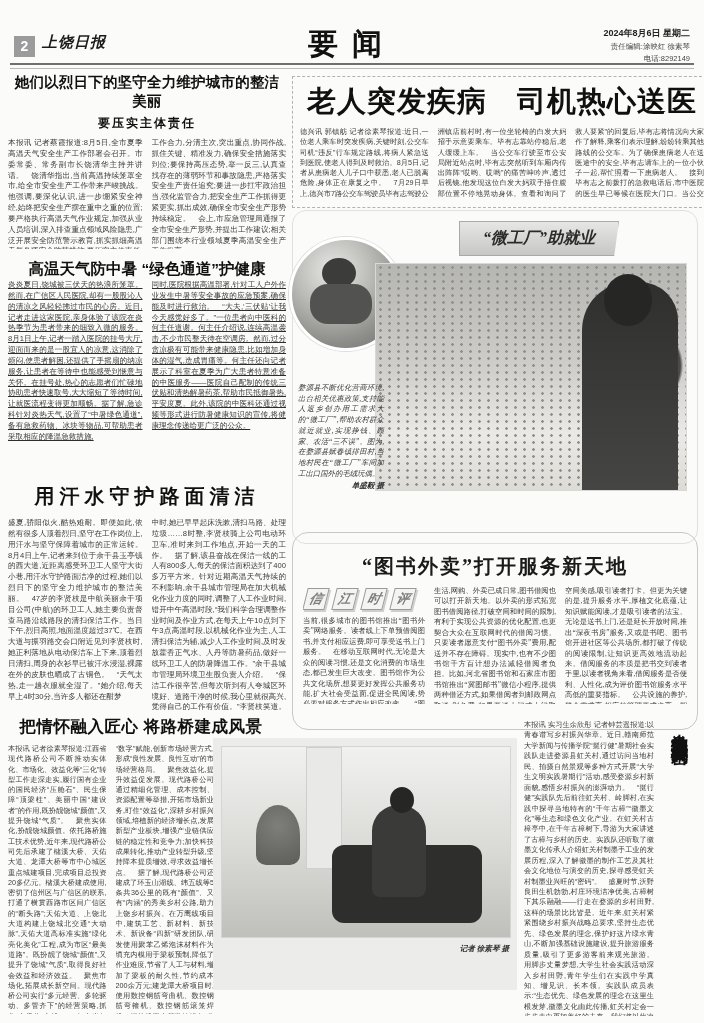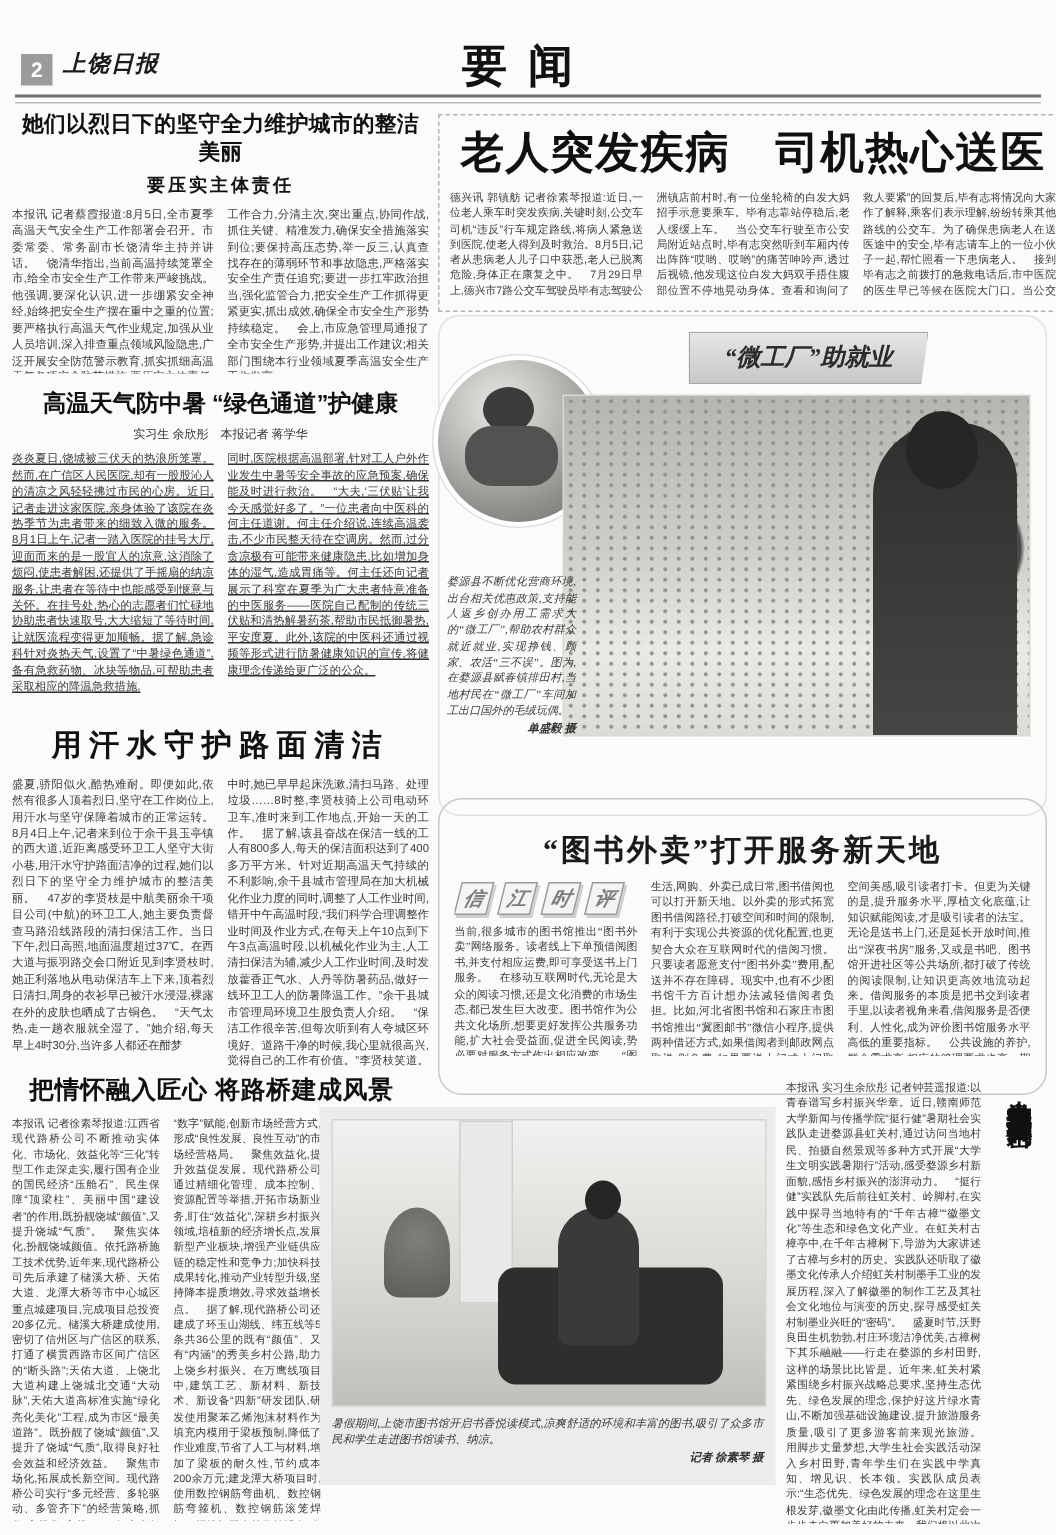--- a/index.html
+++ b/index.html
@@ -88,38 +88,42 @@
       color:#111;text-align:justify;letter-spacing:1px;}
 </style>
 </head>
 <body>
 
 <div class="page">
 
   <div class="page-badge">2</div>
   <div class="paper-logo">上饶日报</div>
   <div class="section-title">要闻</div>
+  <div class="masthead-info">
+    <div class="date">2024年8月6日 星期二</div>
+    <div>责任编辑:涂映红 徐素琴</div>
+    <div>电话:8292149</div>
+  </div>
   <div class="header-rule"></div>
 
   <div class="abs" style="left:8px;top:73px;width:278px;height:176px;">
     <div class="h-hei" style="font-size:14.5px;letter-spacing:0.2px;">她们以烈日下的坚守全力维护城市的整洁美丽</div>
     <div class="h-song" style="font-size:12px;letter-spacing:2px;margin:4px 0 6px;">要压实主体责任</div>
     <div class="cols" style="height:118px;">
       <div class="bcol">
           <p>本报讯 记者蔡霞报道:8月5日,全市夏季高温天气安全生产工作部署会召开。市委常委、常务副市长饶清华主持并讲话。　饶清华指出,当前高温持续笼罩全市,给全市安全生产工作带来严峻挑战。他强调,要深化认识,进一步绷紧安全神经,始终把安全生产摆在重中之重的位置;要严格执行高温天气作业规定,加强从业人员培训,深入排查重点领域风险隐患,广泛开展安全防范警示教育,抓实抓细高温天气各项安全防范措施;要压实主体责任,形成职责明确的</p>
         </div>
       <div class="bcol">
           <p>工作合力,分清主次,突出重点,协同作战,抓住关键、精准发力,确保安全措施落实到位;要保持高压态势,举一反三,认真查找存在的薄弱环节和事故隐患,严格落实安全生产责任追究;要进一步扛牢政治担当,强化监管合力,把安全生产工作抓得更紧更实,抓出成效,确保全市安全生产形势持续稳定。　会上,市应急管理局通报了全市安全生产形势,并提出工作建议;相关部门围绕本行业领域夏季高温安全生产工作发言。</p>
         </div>
     </div>
   </div>
 
   <div class="abs" style="left:8px;top:259px;width:278px;height:222px;">
     <div class="h-hei" style="font-size:15.5px;">高温天气防中暑 “绿色通道”护健康</div>
-    <div class="byline">实习生 余欣彤　本报记者 蒋学华</div>
     <div class="cols" style="height:168px;text-decoration:underline;">
       <div class="bcol">
           <p>炎炎夏日,饶城被三伏天的热浪所笼罩。然而,在广信区人民医院,却有一股股沁人的清凉之风轻轻拂过市民的心房。近日,记者走进这家医院,亲身体验了该院在炎热季节为患者带来的细致入微的服务。　8月1日上午,记者一踏入医院的挂号大厅,迎面而来的是一股宜人的凉意,这消除了烦闷,使患者解困,还提供了手摇扇的纳凉服务,让患者在等待中也能感受到惬意与关怀。在挂号处,热心的志愿者们忙碌地协助患者快速取号,大大缩短了等待时间,让就医流程变得更加顺畅。据了解,急诊科针对炎热天气,设置了“中暑绿色通道”,备有急救药物、冰块等物品,可帮助患者采取相应的降温急救措施,</p>
         </div>
       <div class="bcol">
           <p>同时,医院根据高温部署,针对工人户外作业发生中暑等安全事故的应急预案,确保能及时进行救治。　“大夫,‘三伏贴’让我今天感觉好多了。”一位患者向中医科的何主任道谢。何主任介绍说,连续高温袭击,不少市民整天待在空调房。然而,过分贪凉极有可能带来健康隐患,比如增加身体的湿气,造成胃痛等。何主任还向记者展示了科室在夏季为广大患者特意准备的中医服务——医院自己配制的传统三伏贴和清热解暑药茶,帮助市民抵御暑热,平安度夏。此外,该院的中医科还通过视频等形式进行防暑健康知识的宣传,将健康理念传递给更广泛的公众。</p>
         </div>
     </div>
   </div>
 
@@ -202,21 +206,20 @@
 
   <div class="abs photo-card" style="left:213px;top:738px;width:288px;height:236px;">
     <div class="library-photo">
       <div class="pillar"></div>
       <div class="plant"></div>
       <div class="sofa"></div>
       <div class="reader"></div>
       <div class="reader-head"></div>
     </div>
     <div class="photo-caption">
-      <p style="margin:0;">暑假期间,上饶市图书馆开启书香悦读模式,凉爽舒适的环境和丰富的图书,吸引了众多市民和学生走进图书馆读书、纳凉。</p>
       <div class="credit-right">记者 徐素琴 摄</div>
     </div>
   </div>
 
   <div class="abs" style="left:524px;top:720px;width:172px;height:296px;">
     <div class="village-wrap">
       <div class="village-body">
           <p style="margin:0;">本报讯 实习生余欣彤 记者钟芸遥报道:以青春谱写乡村振兴华章。近日,赣南师范大学新闻与传播学院“挺行健”暑期社会实践队走进婺源县虹关村,通过访问当地村民、拍摄自然景观等多种方式开展“大学生文明实践暑期行”活动,感受婺源乡村新面貌,感悟乡村振兴的澎湃动力。　“挺行健”实践队先后前往虹关村、岭脚村,在实践中探寻当地特有的“千年古樟”“徽墨文化”等生态和绿色文化产业。在虹关村古樟亭中,在千年古樟树下,导游为大家讲述了古樟与乡村的历史。实践队还听取了徽墨文化传承人介绍虹关村制墨手工业的发展历程,深入了解徽墨的制作工艺及其社会文化地位与演变的历史,探寻感受虹关村制墨业兴旺的“密码”。　盛夏时节,沃野良田生机勃勃,村庄环境洁净优美,古樟树下其乐融融——行走在婺源的乡村田野,这样的场景比比皆是。近年来,虹关村紧紧围绕乡村振兴战略总要求,坚持生态优先、绿色发展的理念,保护好这片绿水青山,不断加强基础设施建设,提升旅游服务质量,吸引了更多游客前来观光旅游。　用脚步丈量梦想,大学生社会实践活动深入乡村田野,青年学生们在实践中学真知、增见识、长本领。实践队成员表示:“生态优先、绿色发展的理念在这里生根发芽,徽墨文化由此传播,虹关村定会一步步走向更加美好的未来。我们将以此次实践为契机,继续探索与学习,将所学知识和感悟转化为推动乡村振兴的实际行动,为乡村的繁荣与发展贡献青春力量。”</p>
         </div>
       <div class="vertical-title">大学生暑期实践探寻乡村振兴『密码』</div>

